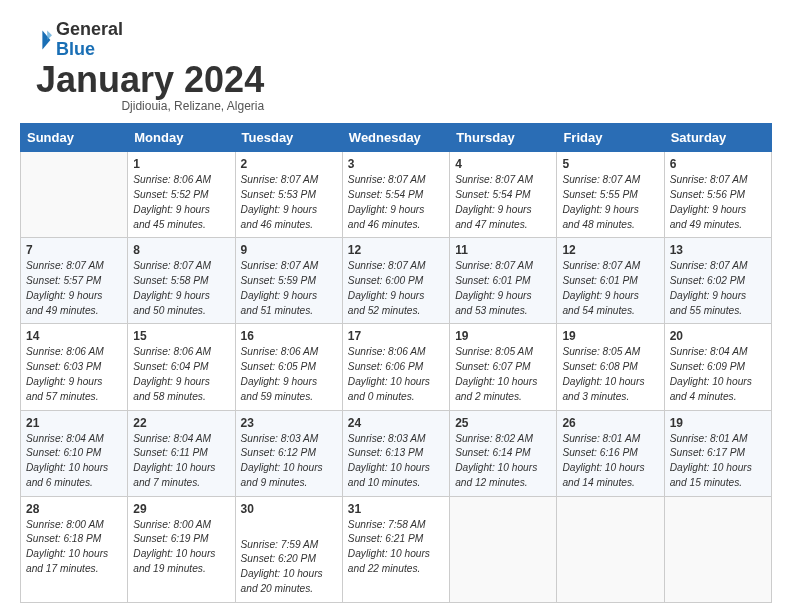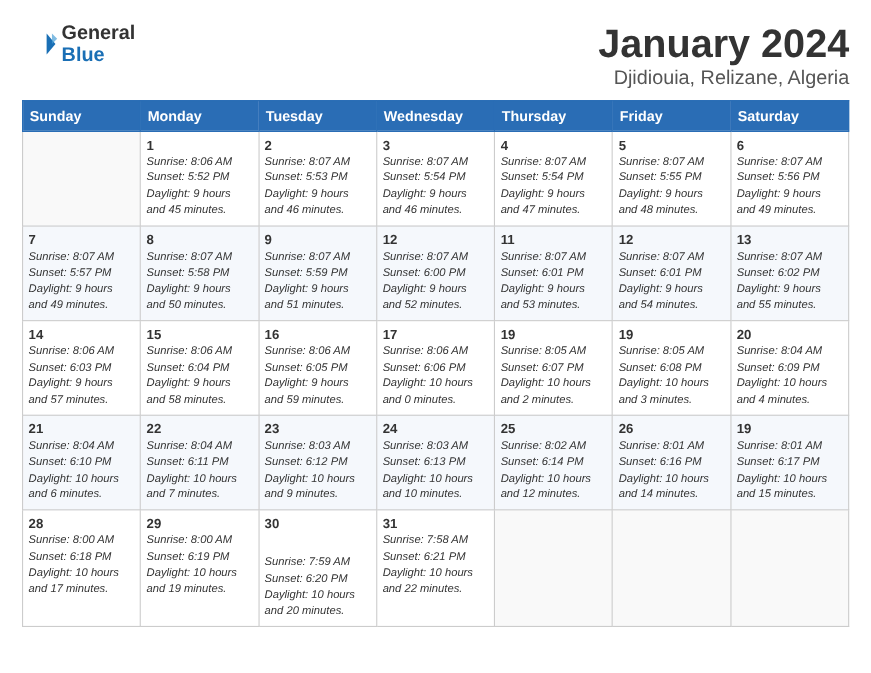--- a/index.html
+++ b/index.html
@@ -8,20 +8,21 @@
       background: #fff;
       width: 792px;
       min-height: 612px;
       padding: 20px;
     }
     .header {
       display: flex;
       justify-content: space-between;
       align-items: flex-start;
       margin-bottom: 10px;
+      flex-direction: column;
     }
     .logo {
       display: flex;
       align-items: center;
       gap: 4px;
     }
     .logo-text {
       font-size: 18px;
       font-weight: bold;
       color: #333;
@@ -33,23 +34,24 @@
       height: 32px;
     }
     .title-block {
       text-align: right;
     }
     .month-title {
       font-size: 36px;
       font-weight: bold;
       color: #333;
       line-height: 1.1;
+      margin-left: 16px;
     }
     .subtitle {
-      font-size: 18px;
+      font-size: 12px;
       color: #555;
     }
     table {
       width: 100%;
       border-collapse: collapse;
       table-layout: fixed;
     }
     thead tr th {
       background-color: #2a6db5;
       color: #fff;

